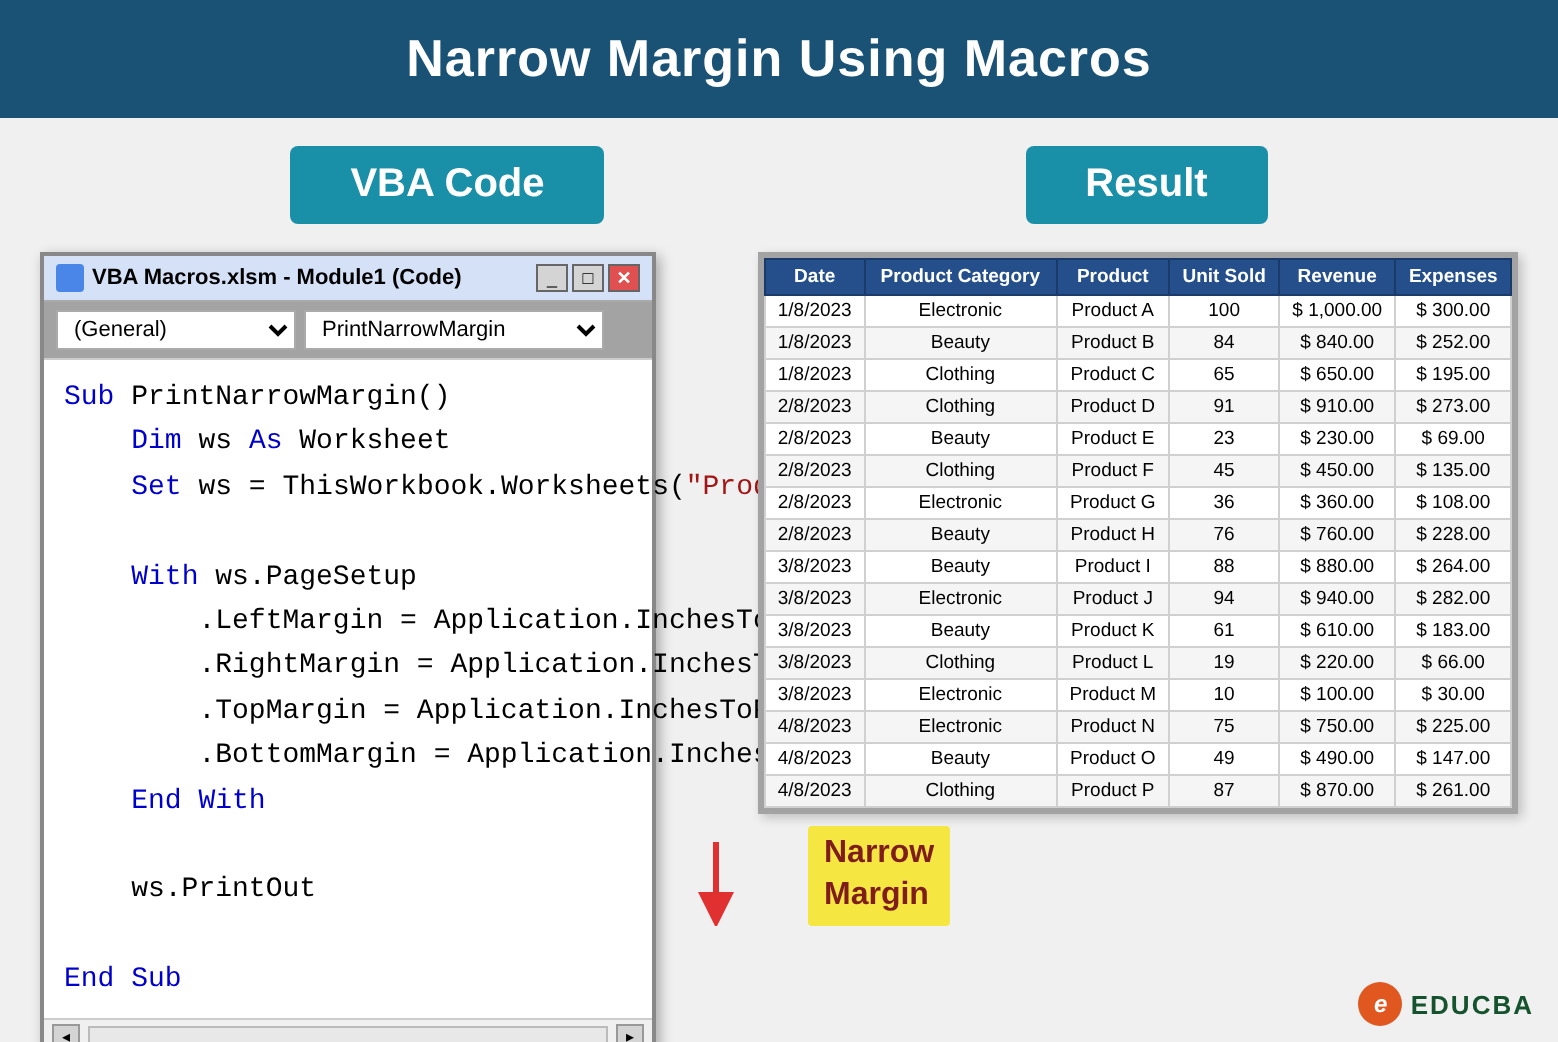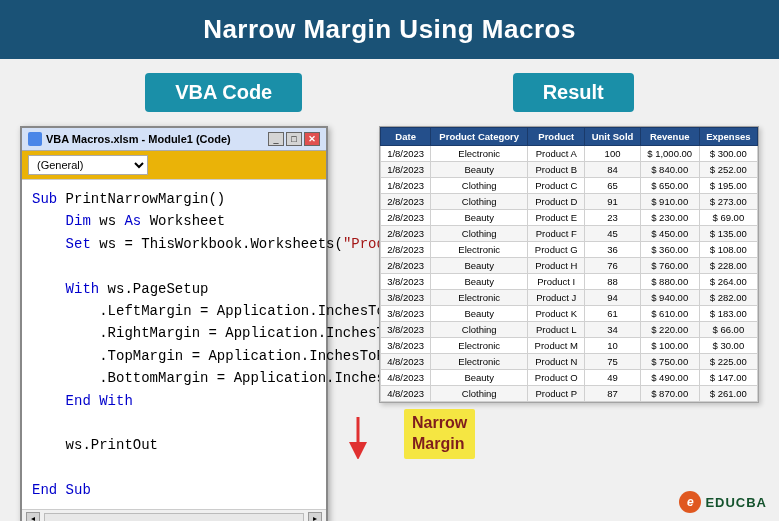--- a/index.html
+++ b/index.html
@@ -106,21 +106,21 @@
 
     .vba-btn-min { background: #d4d4d4; }
     .vba-btn-max { background: #d4d4d4; }
     .vba-btn-close { background: #e05050; color: white; font-weight: bold; }
 
     .vba-toolbar {
       display: flex;
       gap: 4px;
       padding: 4px 6px;
       border-bottom: 1px solid #ccc;
-      background: #eab308;
+      background: #a3a3a3;
     }
 
     .vba-dropdown {
       border: 1px solid #aaa;
       font-size: 11px;
       padding: 1px 4px;
       background: white;
       height: 20px;
     }
 
@@ -168,21 +168,21 @@
       border: 1px solid #bbb;
     }
 
     
     .result-panel {
       flex: 1;
       position: relative;
     }
 
     .excel-table-wrapper {
-      border: 1px solid #a3a3a3;
+      border: 3px solid #a3a3a3;
       background: white;
       box-shadow: 2px 2px 5px rgba(0,0,0,0.2);
       overflow: hidden;
       margin-left: 31px;
     }
 
     .excel-table {
       border-collapse: collapse;
       font-size: 9.5px;
       width: 100%;
@@ -294,20 +294,23 @@
       <div class="vba-titlebar-buttons">
         <div class="vba-btn vba-btn-min">_</div>
         <div class="vba-btn vba-btn-max">□</div>
         <div class="vba-btn vba-btn-close">✕</div>
       </div>
     </div>
 
     <div class="vba-toolbar">
       <select class="vba-dropdown vba-dropdown-general">
         <option>(General)</option>
+      </select>
+      <select class="vba-dropdown vba-dropdown-proc">
+        <option>PrintNarrowMargin</option>
       </select>
     </div>
 
     <div class="vba-code-area"><span class="code-keyword">Sub </span>PrintNarrowMargin()
     <span class="code-keyword">Dim</span> ws <span class="code-keyword">As</span> Worksheet
     <span class="code-keyword">Set</span> ws = ThisWorkbook.Worksheets(<span style="color:#a31515">"Product Data"</span>)
 
     <span class="code-keyword">With</span> ws.PageSetup
         .LeftMargin = Application.InchesToPoints(0.25)
         .RightMargin = Application.InchesToPoints(0.75)
@@ -425,21 +428,21 @@
               <td class="td-left">Beauty</td>
               <td class="td-left">Product K</td>
               <td>61</td>
               <td class="td-right">$  610.00</td>
               <td class="td-right">$  183.00</td>
             </tr>
             <tr>
               <td>3/8/2023</td>
               <td class="td-left">Clothing</td>
               <td class="td-left">Product L</td>
-              <td>34</td>
+              <td>19</td>
               <td class="td-right">$  220.00</td>
               <td class="td-right">$  66.00</td>
             </tr>
             <tr>
               <td>3/8/2023</td>
               <td class="td-left">Electronic</td>
               <td class="td-left">Product M</td>
               <td>10</td>
               <td class="td-right">$  100.00</td>
               <td class="td-right">$  30.00</td>

